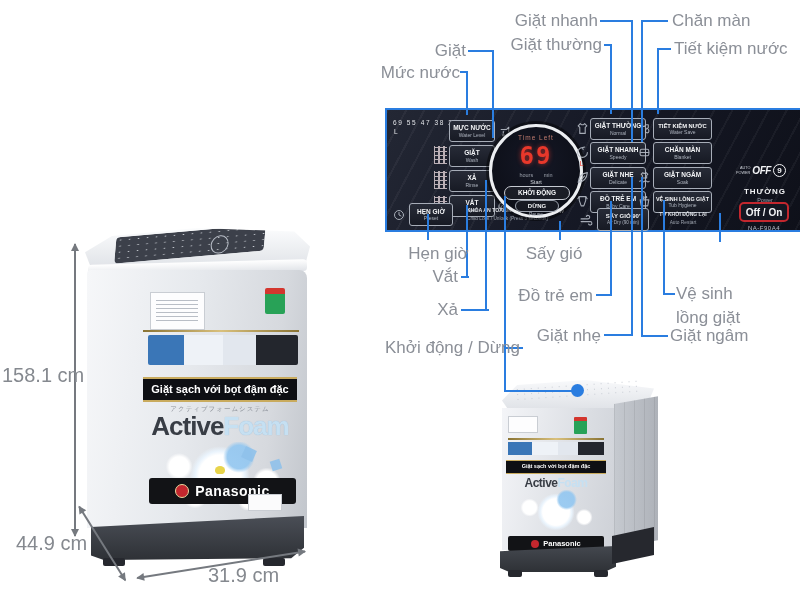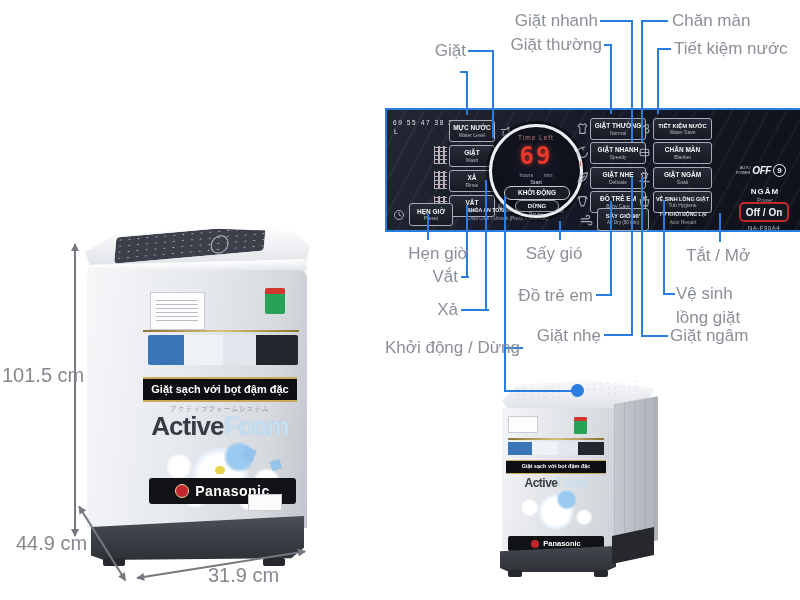--- a/index.html
+++ b/index.html
@@ -202,21 +202,21 @@
     </div>
     <div class="sticker2"></div>
     <div class="base"></div>
     <div class="foot" style="left:18px;"></div>
     <div class="foot" style="left:178px;"></div>
   </div>
 
   <div class="dim" style="left:76px;top:244px;width:292px;transform:rotate(90deg);"></div>
   <div class="dim" style="left:80px;top:506px;width:87px;transform:rotate(58deg);"></div>
   <div class="dim" style="left:137px;top:577px;width:170px;transform:rotate(-9deg);"></div>
-  <div class="dimlab" style="left:2px;top:364px;">101.5 cm</div>
+  <div class="dimlab" style="left:2px;top:364px;">158.1 cm</div>
   <div class="dimlab" style="left:16px;top:532px;">44.9 cm</div>
   <div class="dimlab" style="left:208px;top:564px;">31.9 cm</div>
 
   <div class="panel">
     <div class="abs p-scale">69 55 47 38 27 14</div>
     <div class="abs p-scaleL">L</div>
 
     <div class="abs ind" style="left:47px;top:36px;"></div>
     <div class="abs ind" style="left:47px;top:61px;"></div>
     <div class="abs ind" style="left:47px;top:86px;"></div>
@@ -357,21 +357,21 @@
       <div class="l1">TỰ KHỞI ĐỘNG LẠI</div>
       <div class="l2">Auto Restart</div>
     </div>
 
     <div class="abs off9">
       <span class="ap"><span>AUTO</span><br><span>POWER</span></span>
       <span class="off">OFF</span>
       <span class="n9">9</span>
     </div>
     <div class="abs nguon">
-      <div class="vi">NGÂM</div>
+      <div class="vi">THƯỜNG</div>
       <div class="en">Power</div>
     </div>
     <div class="abs pwr">Off / On</div>
     <div class="abs model">NA-F90A4</div>
   </div>
 
   <div class="smach">
     <div class="sm-lid"></div>
     <div class="sm-panel"></div>
     <div class="sm-side"></div>
@@ -422,29 +422,29 @@
   <div class="ln" style="left:610px;top:201px;width:2px;height:95px;"></div>
   <div class="ln" style="left:604px;top:334px;width:29px;height:2px;"></div>
   <div class="ln" style="left:631px;top:177px;width:2px;height:159px;"></div>
   <div class="ln" style="left:719px;top:213px;width:2px;height:29px;"></div>
   <div class="ln" style="left:663px;top:293px;width:12px;height:2px;"></div>
   <div class="ln" style="left:663px;top:200px;width:2px;height:95px;"></div>
   <div class="ln" style="left:642px;top:335px;width:26px;height:2px;"></div>
   <div class="ln" style="left:641px;top:177px;width:2px;height:160px;"></div>
 
   <div class="co r" style="left:386px;top:39px;width:80px;">Giặt</div>
+  <div class="co r" style="left:346px;top:61px;width:114px;">Mức nước</div>
   <div class="co r" style="left:496px;top:9px;width:102px;">Giặt nhanh</div>
   <div class="co r" style="left:498px;top:33px;width:104px;">Giặt thường</div>
   <div class="co" style="left:672px;top:9px;width:110px;">Chăn màn</div>
   <div class="co" style="left:674px;top:37px;width:126px;">Tiết kiệm nước</div>
 
   <div class="co c" style="left:396px;top:242px;width:85px;">Hẹn giờ</div>
   <div class="co r" style="left:400px;top:265px;width:58px;">Vắt</div>
   <div class="co r" style="left:400px;top:298px;width:58px;">Xả</div>
   <div class="co r" style="left:320px;top:336px;width:200px;">Khởi động / Dừng</div>
   <div class="co c" style="left:514px;top:242px;width:80px;">Sấy gió</div>
   <div class="co r" style="left:496px;top:284px;width:97px;">Đồ trẻ em</div>
   <div class="co r" style="left:504px;top:324px;width:97px;">Giặt nhẹ</div>
-  <div class="co" style="left:686px;top:244px;width:80px;">Tắt / Mở</div>
   <div class="co" style="left:676px;top:282px;width:90px;">Vệ sinh lồng giặt</div>
   <div class="co" style="left:670px;top:324px;width:110px;">Giặt ngâm</div>
 
 </div>
 
 </body></html>

